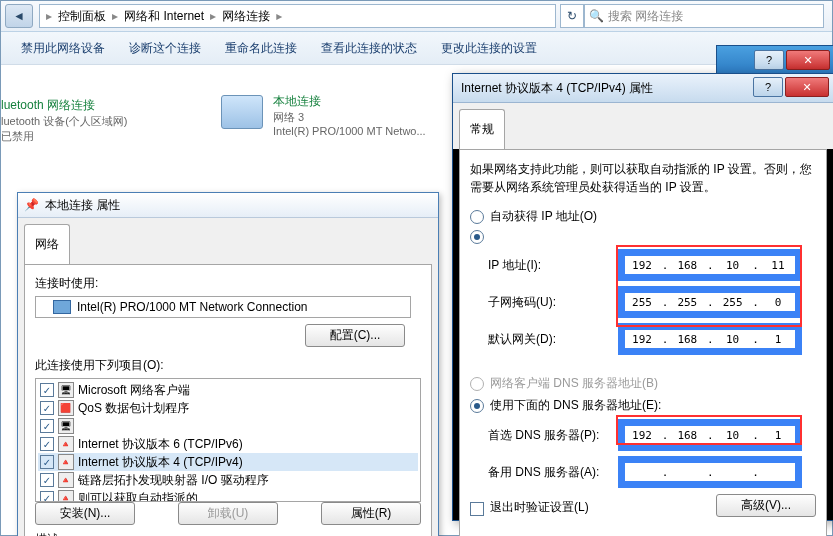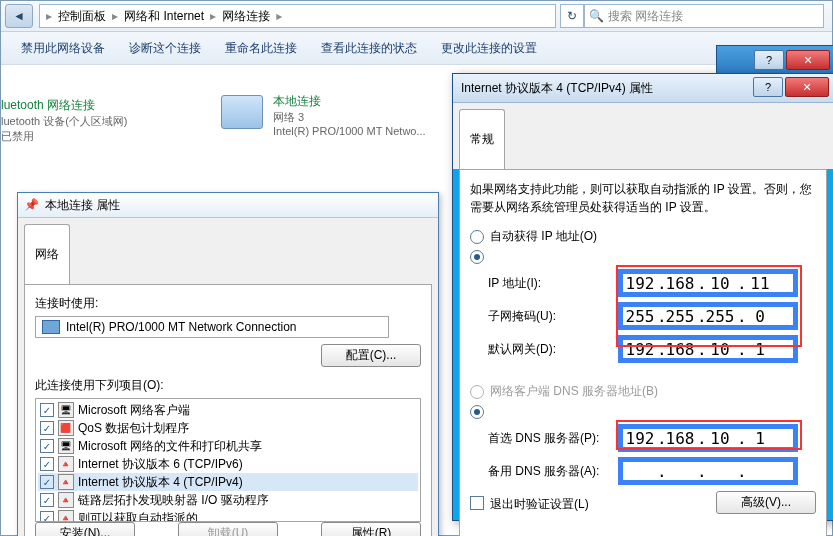--- a/index.html
+++ b/index.html
@@ -18,56 +18,56 @@
   .cmd{padding:4px 12px;color:#1a3e6e}
   .conn{position:absolute}
   .conn .ttl{color:#15803d}
   .conn .sub{color:#666;font-size:11px}
   .nic-ico{width:40px;height:32px;background:linear-gradient(#cfe5fa,#9dc2e6);border:1px solid #6b93b8;border-radius:3px;position:absolute}
   
   .props{position:absolute;left:17px;top:192px;width:420px;height:344px;border:1px solid #4a7eb4;background:#f0f0f0;box-shadow:2px 2px 6px rgba(0,0,0,.25)}
   .titlebar{height:24px;background:linear-gradient(#fff,#e6eef7);border-bottom:1px solid #b9c9db;display:flex;align-items:center;padding:0 6px;font-size:12px}
   .titlebar .pin{color:#2a6ab0;margin-right:6px}
   .tabstrip{padding:6px 6px 0 6px;background:#f0f0f0}
-  .tab{display:inline-block;padding:21px 10px;border:1px solid #a5a5a5;border-bottom:none;background:#fff;border-radius:3px 3px 0 0;font-size:12px}
+  .tab{display:inline-block;padding:11px 10px;border:1px solid #a5a5a5;border-bottom:none;background:#fff;border-radius:3px 3px 0 0;font-size:12px}
   .tabbody{margin:0 6px 6px 6px;border:1px solid #a5a5a5;background:#fff;padding:10px;height:280px;box-sizing:border-box;position:relative}
   .fld-label{margin-bottom:4px}
-  .fld-box{display:flex;align-items:flex-start;border:1px solid #a5a5a5;background:#fff;padding:3px 6px;width:340px}
+  .fld-box{display:flex;align-items:flex-start;border:1px solid #a5a5a5;background:#fff;padding:3px 17px;width:340px}
   .fld-box .nic{width:16px;height:12px;background:#6fa7da;border:1px solid #3367a0;margin-right:6px}
   .btn{display:inline-block;padding:2px 14px;border:1px solid #8a8a8a;background:linear-gradient(#fefefe,#e5e5e5);border-radius:3px;font-size:12px;text-align:center;min-width:70px}
   .btn.dis{color:#9a9a9a}
-  .cfg-row{text-align:right;margin:6px 0 10px 0}
+  .cfg-row{text-align:right;margin:6px 16px 10px 0}
   .lst{border:1px solid #a5a5a5;background:#fff;height:118px;overflow:hidden;padding:2px}
   .li{display:flex;align-items:center;height:16px;font-size:12px;padding:1px 2px}
   .li.sel{background:#d6e7f7}
   .cb{width:12px;height:12px;border:1px solid #5a7a9a;margin-right:4px;display:flex;align-items:center;justify-content:center;font-size:10px;color:#2a5a8a}
   .ico16{width:14px;height:14px;margin-right:4px;border:1px solid #888;background:#eee;display:flex;align-items:center;justify-content:center;font-size:9px}
   .btnrow{display:flex;justify-content:space-between;margin-top:0}
   .desc-head{margin-top:6px}
   
-  .ipv4{position:absolute;left:452px;top:73px;width:380px;height:446px;border:1px solid #1a4f8a;background:#0ea5e9;box-shadow:3px 3px 10px rgba(0,0,0,.35)}
+  .ipv4{position:absolute;left:452px;top:73px;width:380px;height:446px;border:1px solid #1a4f8a;background:#000000;box-shadow:3px 3px 10px rgba(0,0,0,.35)}
   .ipv4 .wintitle{height:28px;background:linear-gradient(#eaf2fb,#c7dbee);display:flex;align-items:center;padding:0 8px;border-bottom:1px solid #9bb5d1;position:relative}
   .winbtns{position:absolute;right:4px;top:3px;display:flex}
   .wbtn{width:28px;height:18px;border:1px solid #4a74a2;background:linear-gradient(#e6f0fa,#bcd4ea);margin-left:2px;border-radius:2px;display:flex;align-items:center;justify-content:center;font-size:11px}
   .wbtn.close{background:linear-gradient(#f07a7a,#c83030);color:#fff;border-color:#8a2020;width:42px}
   .ipv4 .tabstrip{padding-top:6px}
   .ipv4 .tabbody{height:408px}
   .hint{font-size:12px;line-height:1.5;margin-bottom:12px}
   .radio-row{display:flex;align-items:center;margin:5px 0}
   .rd{width:12px;height:12px;border:1px solid #5a7a9a;border-radius:50%;margin-right:6px;display:flex;align-items:center;justify-content:center}
   .rd .dot{width:6px;height:6px;background:#2a5a8a;border-radius:50%}
   .rd.dis{border-color:#b0b0b0}
   .lbl.dis{color:#9a9a9a}
   .iprow{display:flex;align-items:center;margin:5px 0 5px 18px}
   .iprow .k{width:130px}
-  .ipbox{border:5px solid #3b82f6;background:#fff;width:170px;height:18px;display:flex;align-items:center;justify-content:flex-start;font-family:Tahoma,monospace;font-size:16px}
+  .ipbox{border:7px solid #3b82f6;background:#fff;width:170px;height:18px;display:flex;align-items:center;justify-content:space-between;font-family:Tahoma,monospace;font-size:11px}
   .ipbox span{width:34px;text-align:center}
   .ipbox .dot{width:6px;text-align:center}
   .red-guide{position:absolute;border:2px solid #ff3030;pointer-events:none}
-  .chkrow{display:flex;align-items:flex-start;margin-top:4px}
+  .chkrow{display:flex;align-items:flex-end;margin-top:4px}
   .footer{display:flex;justify-content:flex-end;padding:8px 10px;gap:8px}
   .adv-row{display:flex;justify-content:space-between;align-items:center;margin-top:6px}
   
   .blue-strip{position:absolute;left:716px;top:45px;width:117px;height:30px;background:linear-gradient(#4aa0e0,#2a78c0);border:1px solid #1a4f8a}
   .blue-strip .wbtn{position:relative}
 </style>
 </head>
 <body>
 
 <div class="root">
@@ -143,21 +143,20 @@
             <span>Microsoft 网络客户端</span>
           </div>
         <div class="li">
             <span class="cb">✓</span>
             <span class="ico16">🟥</span>
             <span>QoS 数据包计划程序</span>
           </div>
         <div class="li">
             <span class="cb">✓</span>
             <span class="ico16">🖥</span>
-            <span>Microsoft 网络的文件和打印机共享</span>
           </div>
         <div class="li">
             <span class="cb">✓</span>
             <span class="ico16">🔺</span>
             <span>Internet 协议版本 6 (TCP/IPv6)</span>
           </div>
         <div class="li sel">
             <span class="cb">✓</span>
             <span class="ico16">🔺</span>
             <span>Internet 协议版本 4 (TCP/IPv4)</span>
@@ -247,20 +246,21 @@
       <div style="height:10px"></div>
 
       <div class="radio-row">
         <span class="rd dis"></span>
         <span class="lbl dis">网络客户端 DNS 服务器地址(B)</span>
       </div>
       <div class="radio-row">
         <span class="rd">
             <span class="dot"></span>
           </span>
+        <span class="lbl">使用下面的 DNS 服务器地址(E):</span>
       </div>
       <div style="position:relative">
         <div class="red-guide" style="left:146px;top:-4px;width:182px;height:26px"></div>
         <div class="iprow">
             <span class="k">首选 DNS 服务器(P):</span>
           <span class="ipbox">
               <span>192</span>
               <span class="dot">.</span>
               <span>168</span>
               <span class="dot">.</span>

